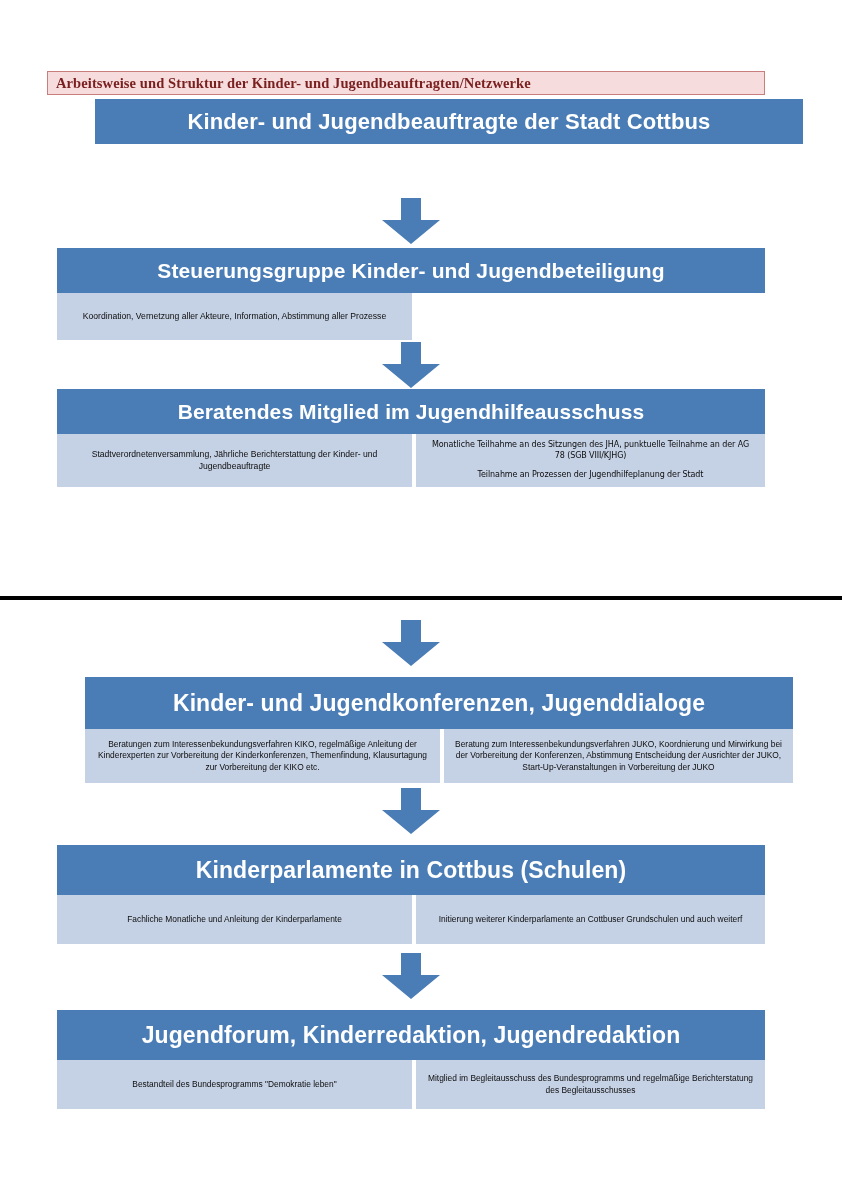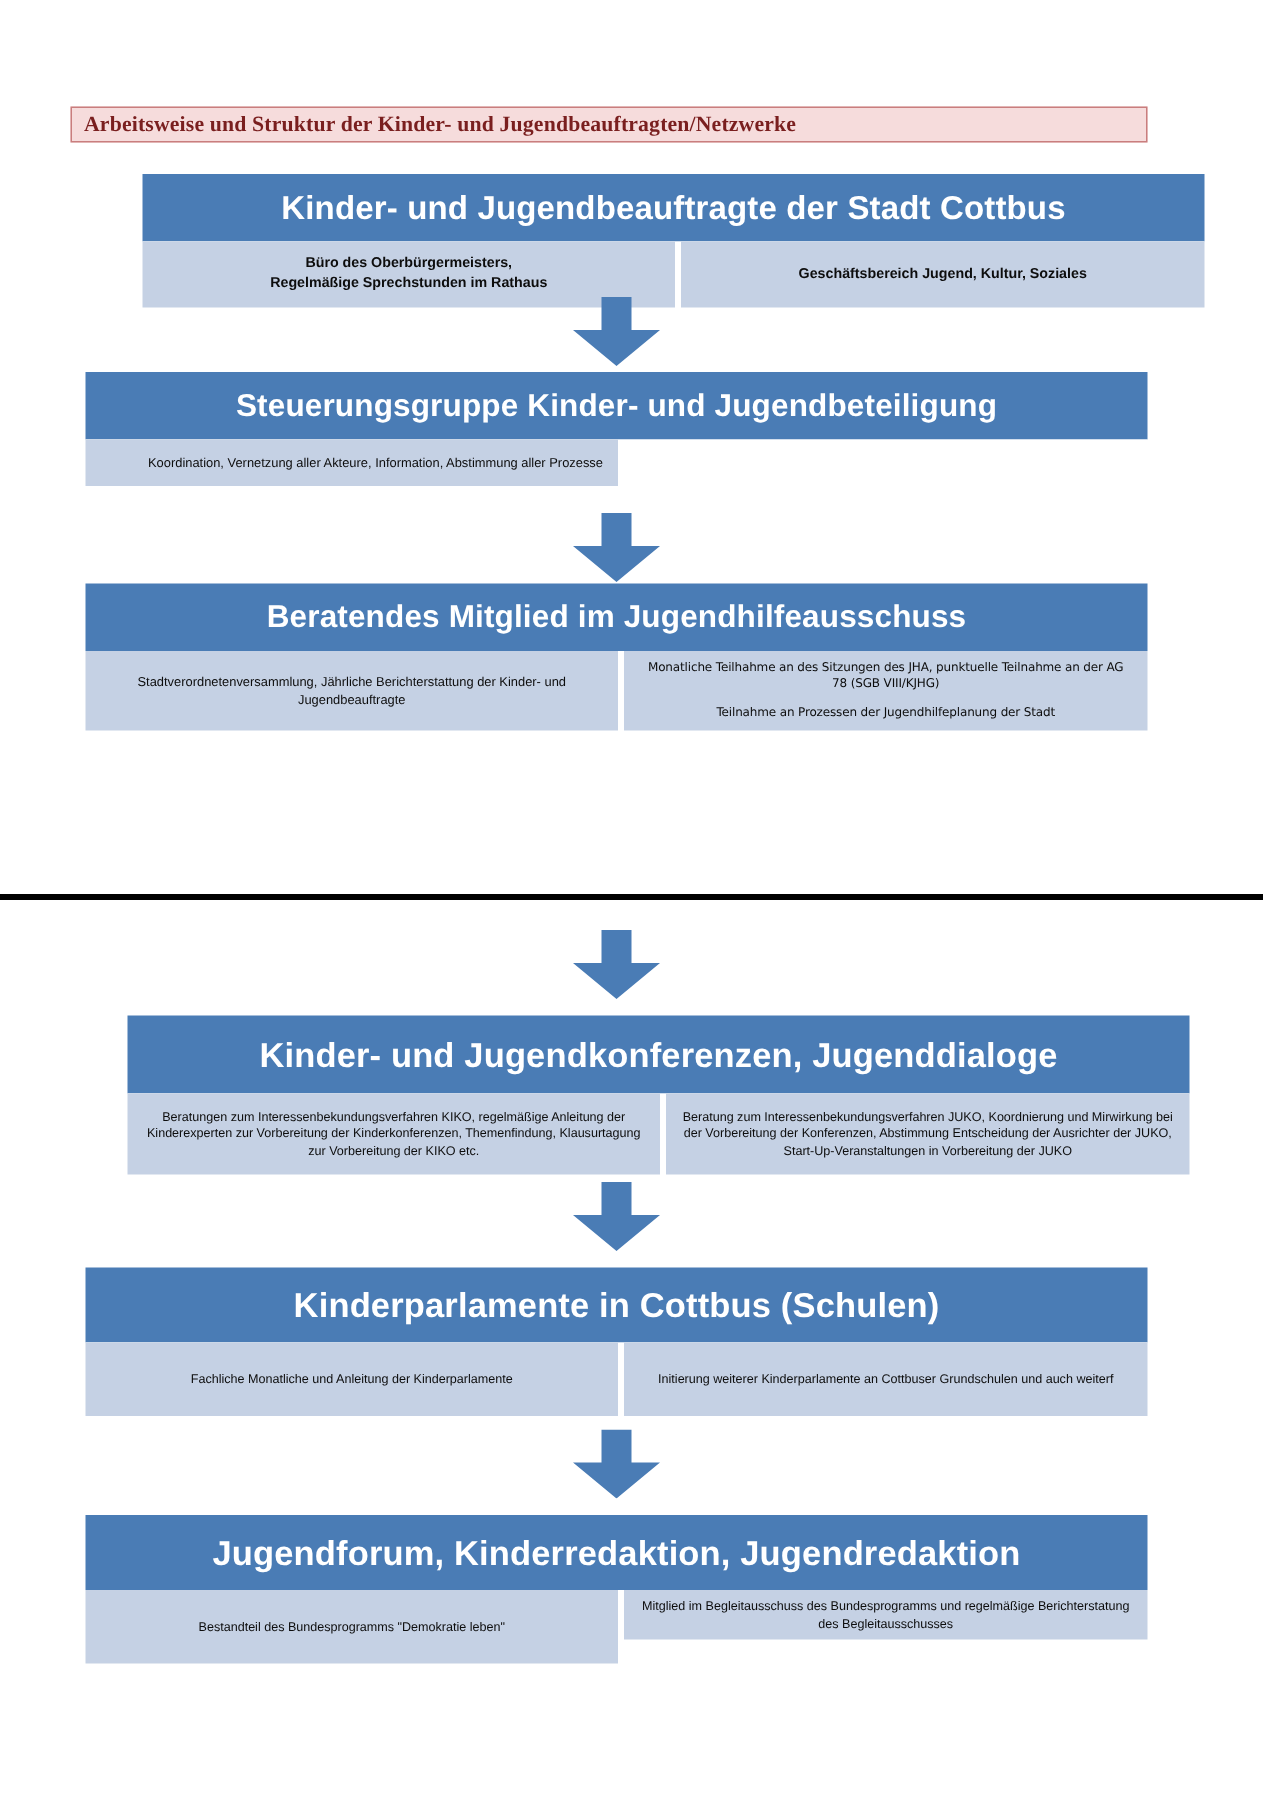--- a/index.html
+++ b/index.html
@@ -102,43 +102,34 @@
     background: #000000;
   }
 </style>
 </head>
 <body>
 
 <div class="title-banner">
   <span class="title-banner-text">Arbeitsweise und  Struktur der Kinder- und Jugendbeauftragten/Netzwerke</span>
 </div>
 
-<div class="block" style="top:116px;padding-left:38px;">
+<div class="block" style="top:99px;padding-left:38px;">
   <div class="block-header" style="height:45px; font-size:22px;">Kinder- und Jugendbeauftragte der Stadt Cottbus</div>
-  <div class="block-body">
-    <div class="cell cell-left" style="height:44px;">
-      <p class="t-bold">Büro des Oberbürgermeisters,</p>
-      <p class="t-bold" style="margin-top:0;">Regelmäßige  Sprechstunden im Rathaus</p>
-    </div>
-    <div class="cell cell-right" style="height:44px;">
-      <p class="t-bold">Geschäftsbereich Jugend, Kultur, Soziales</p>
-    </div>
-  </div>
 </div>
 
 <div class="arrow" style="left:382px; top:198px;">
   <svg viewBox="0 0 58 46" preserveAspectRatio="none">
     <polygon points="19,0 39,0 39,22 58,22 29,46 0,22 19,22" fill="#4a7cb5"></polygon>
   </svg>
 </div>
 
 <div class="block" style="top:248px;">
   <div class="block-header" style="height:45px; font-size:21px;">Steuerungsgruppe Kinder- und Jugendbeteiligung</div>
   <div class="block-body">
-    <div class="cell cell-left" style="height:31px;align-items:flex-end;">
+    <div class="cell cell-left" style="height:47px;">
       <p class="t-small">Koordination, Vernetzung aller Akteure, Information, Abstimmung aller Prozesse</p>
     </div>
   </div>
 </div>
 
 <div class="arrow" style="left:382px; top:342px;">
   <svg viewBox="0 0 58 46" preserveAspectRatio="none">
     <polygon points="19,0 39,0 39,22 58,22 29,46 0,22 19,22" fill="#4a7cb5"></polygon>
   </svg>
 </div>
@@ -199,17 +190,17 @@
     <polygon points="19,0 39,0 39,22 58,22 29,46 0,22 19,22" fill="#4a7cb5"></polygon>
   </svg>
 </div>
 
 <div class="block" style="top:1010px;border-radius:24px;">
   <div class="block-header" style="height:50px; font-size:23px;">Jugendforum, Kinderredaktion, Jugendredaktion</div>
   <div class="block-body">
     <div class="cell cell-left" style="height:49px;">
       <p class="t-small2">Bestandteil des Bundesprogramms "Demokratie leben"</p>
     </div>
-    <div class="cell cell-right" style="height:33px;align-items:flex-end;">
+    <div class="cell cell-right" style="height:49px;align-items:flex-end;">
       <p class="t-small2">Mitglied  im Begleitausschuss des Bundesprogramms und regelmäßige Berichterstatung des  Begleitausschusses</p>
     </div>
   </div>
 </div>
 
 </body></html>

